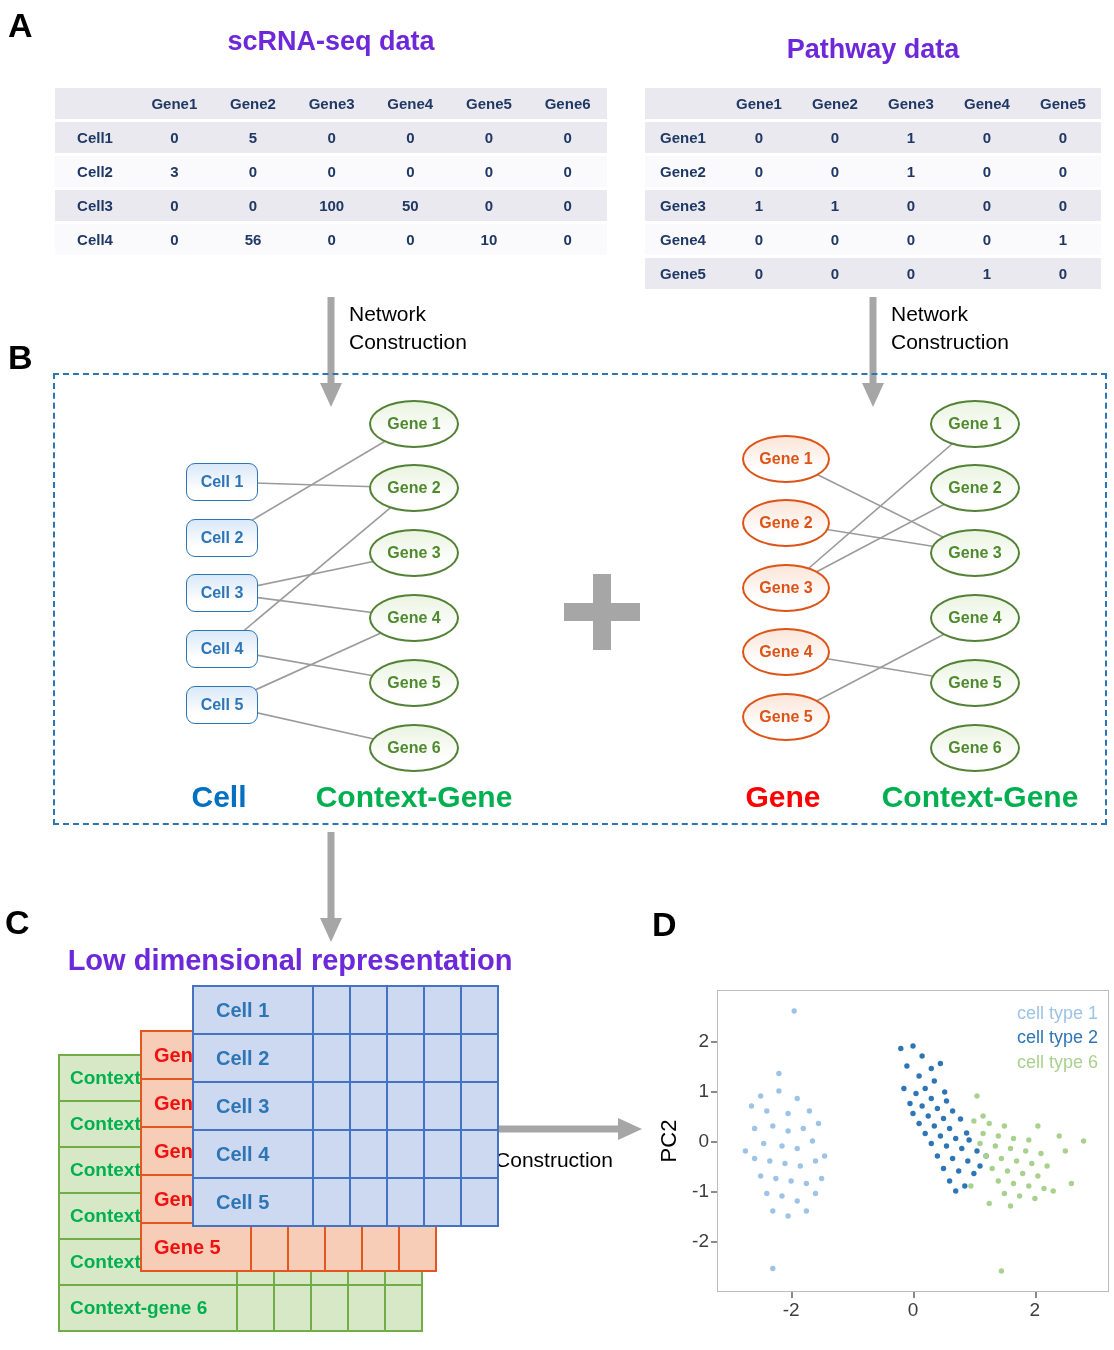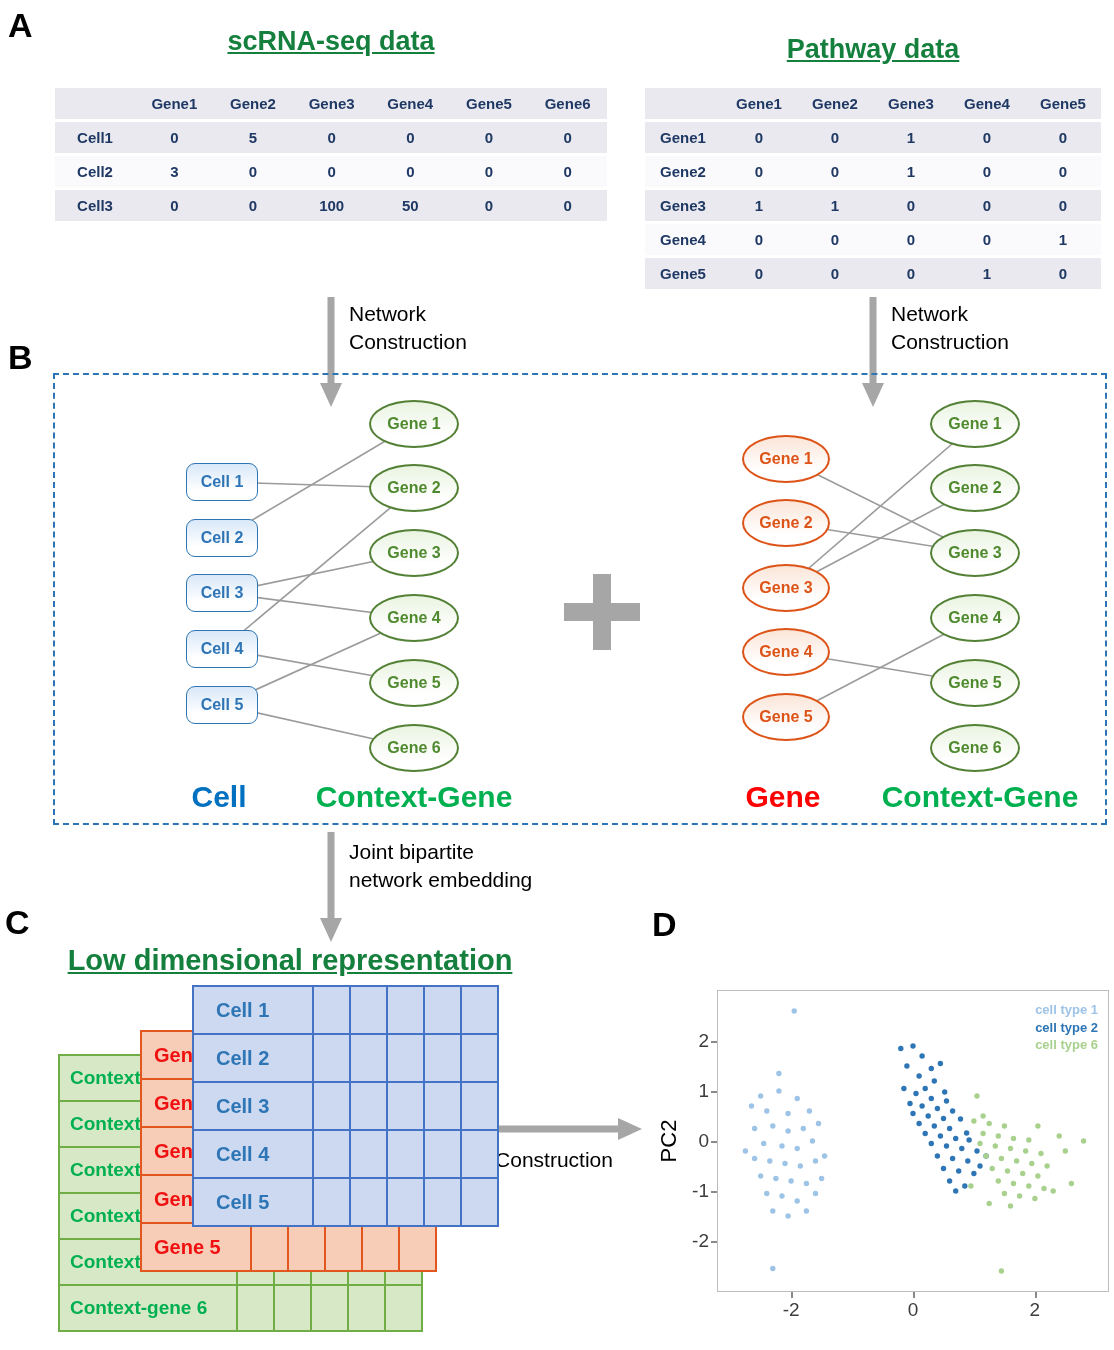--- a/index.html
+++ b/index.html
@@ -1,20 +1,20 @@
 <!DOCTYPE html>
 <html><head>
 <meta charset="utf-8">
 <style>
   * { margin:0; padding:0; box-sizing:content-box; }
   body { background:#ffffff; font-family:"Liberation Sans", sans-serif; }
   .page { position:relative; width:1114px; height:1350px; background:#ffffff; overflow:hidden; }
 
   .panel-label { position:absolute; font-size:34px; font-weight:bold; color:#000; }
-  .section-title { position:absolute; font-size:27px; font-weight:bold; color:#15803d; text-align:center;text-decoration:underline; }
+  .section-title { position:absolute; font-size:27px; font-weight:bold; color:#6d28d9; text-align:center; }
 
   
   table.data-table { position:absolute; border-collapse:separate; border-spacing:0 3px; table-layout:fixed; }
   table.data-table th, table.data-table td {
     height:31px; text-align:center; vertical-align:middle;
     font-size:15px; font-weight:bold; color:#1f3864;
   }
   tr.shade th, tr.shade td { background:#e9e9ef; }
   tr.plain th, tr.plain td { background:#fafafc; }
 
@@ -61,21 +61,21 @@
   .plot { position:absolute; left:62px; top:55px; width:390px; height:300px;
     border:1px solid #bdbdbd; background:#ffffff; }
   .ytick-label { position:absolute; left:-9px; transform:translate(-100%,-50%);
     font-size:19px; color:#3d3d3d; }
   .xtick-label { position:absolute; top:308px; transform:translateX(-50%);
     font-size:19px; color:#3d3d3d; }
   .xtick-mark { position:absolute; bottom:-7px; width:2px; height:6px; background:#8a8a8a; }
   .ytick-mark { position:absolute; left:-7px; width:6px; height:2px; background:#8a8a8a; }
   .axis-label { position:absolute; font-size:22px; color:#000; text-align:center; }
   .legend { position:absolute; right:10px; top:10px; text-align:left;
-    font-size:13px; font-weight:bold; line-height:1.35; }
+    font-size:18px; font-weight:normal; line-height:1.35; }
 </style>
 </head>
 <body>
 
 <div class="page">
 
   <div class="panel-label" style="left:8px;top:6px;">A</div>
 
   <div class="section-title" style="left:55px;top:26px;width:552px;">scRNA-seq data</div>
   <table class="data-table" style="left:55px;top:85px;width:552px;">
@@ -107,20 +107,29 @@
       <td>0</td>
       <td>0</td>
     </tr>
     <tr class="shade">
       <th>Cell3</th>
       <td>0</td>
       <td>0</td>
       <td>100</td>
       <td>50</td>
       <td>0</td>
+      <td>0</td>
+    </tr>
+    <tr class="plain">
+      <th>Cell4</th>
+      <td>0</td>
+      <td>56</td>
+      <td>0</td>
+      <td>0</td>
+      <td>10</td>
       <td>0</td>
     </tr>
   </tbody>
     </table>
 
   <div class="section-title" style="left:645px;top:34px;width:456px;">Pathway data</div>
   <table class="data-table" style="left:645px;top:85px;width:456px;">
     <tbody>
         <tr class="shade">
       <th style="width:76px;"></th>
@@ -246,24 +255,20 @@
     <div class="node gene-green" style="left:875px;top:349px;">Gene 6</div>
 
     <div class="net-caption cap-red" style="left:668px;width:120px;">Gene</div>
     <div class="net-caption cap-green" style="left:805px;width:240px;">Context-Gene</div>
   </div>
 
   <svg class="arrow" style="left:319px;top:831px;" width="24" height="112" viewBox="0 0 24 110">
     <rect class="arrow-fill" x="8.5" y="0" width="7" height="88"></rect>
     <polygon class="arrow-fill" points="1,86 23,86 12,110"></polygon>
   </svg>
-  <div class="arrow-label" style="left:349px;top:838px;">
-    <div>Joint bipartite</div>
-    <div>network embedding</div>
-  </div>
 
   <div class="panel-label" style="left:5px;top:903px;">C</div>
   <div class="section-title" style="left:30px;top:944px;width:520px;font-size:29px;">Low dimensional representation</div>
 
   <table class="matrix matrix-green" style="left:58px;top:1054px;width:341px;">
     <tbody>
         <tr>
       <th style="width:166px;">Context-gene 1</th>
       <td style="width:35px;"></td>
           <td style="width:35px;"></td>

